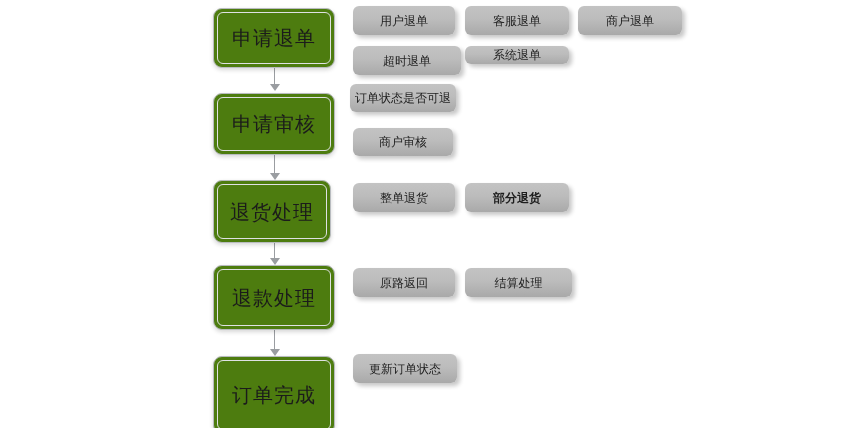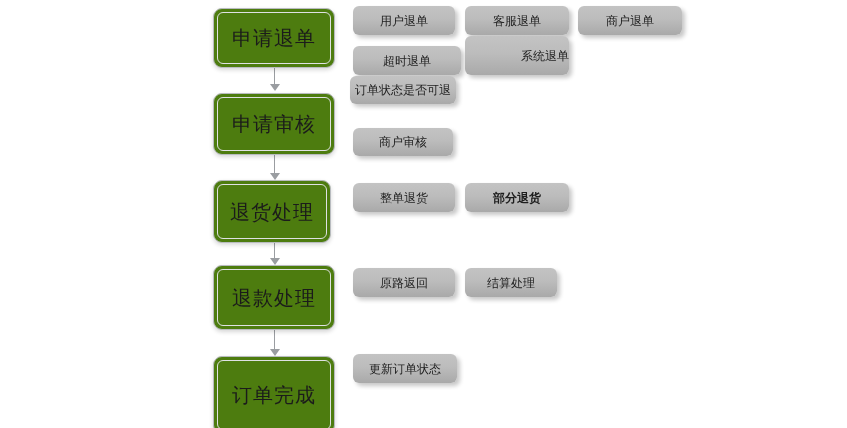--- a/index.html
+++ b/index.html
@@ -108,28 +108,28 @@
     </div>
     <div class="chip" style="left: 578px; top: 6px; width: 104px; height: 29px;">
       <span class="chip-label">商户退单</span>
     </div>
     <div class="chip" style="left: 465px; top: 6px; width: 104px; height: 29px;">
       <span class="chip-label">客服退单</span>
     </div>
     <div class="chip" style="left: 353px; top: 46px; width: 108px; height: 29px;">
       <span class="chip-label">超时退单</span>
     </div>
-    <div class="chip" style="left: 465px; top: 36px; width: 104px; height: 39px; justify-content: flex-end;">
+    <div class="chip" style="left: 465px; top: 46px; width: 104px; height: 18px;">
       <span class="chip-label">系统退单</span>
     </div>
     <div class="stage-box" style="left: 213px; top: 93px; width: 122px; height: 62px;">
       <div class="inner-rule"></div>
       <div class="stage-label">申请审核</div>
     </div>
-    <div class="chip" style="left: 350px; top: 76px; width: 106px; height: 28px;">
+    <div class="chip" style="left: 350px; top: 84px; width: 106px; height: 28px;">
       <span class="chip-label">订单状态是否可退</span>
     </div>
     <div class="chip" style="left: 353px; top: 128px; width: 100px; height: 28px;">
       <span class="chip-label">商户审核</span>
     </div>
     <div class="stage-box" style="left: 213px; top: 180px; width: 118px; height: 63px;">
       <div class="inner-rule"></div>
       <div class="stage-label">退货处理</div>
     </div>
     <div class="chip" style="left: 353px; top: 183px; width: 102px; height: 29px;">
@@ -138,21 +138,21 @@
     <div class="chip" style="left: 465px; top: 183px; width: 104px; height: 29px; font-weight: bold;">
       <span class="chip-label">部分退货</span>
     </div>
     <div class="stage-box" style="left: 213px; top: 265px; width: 122px; height: 65px;">
       <div class="inner-rule"></div>
       <div class="stage-label">退款处理</div>
     </div>
     <div class="chip" style="left: 353px; top: 268px; width: 102px; height: 29px;">
       <span class="chip-label">原路返回</span>
     </div>
-    <div class="chip" style="left: 465px; top: 268px; width: 92px; height: 29px;">
+    <div class="chip" style="left: 465px; top: 268px; width: 107px; height: 29px;">
       <span class="chip-label">结算处理</span>
     </div>
     <div class="stage-box" style="left: 213px; top: 356px; width: 122px; height: 78px;">
       <div class="inner-rule"></div>
       <div class="stage-label">订单完成</div>
     </div>
     <div class="chip" style="left: 353px; top: 354px; width: 104px; height: 29px;">
       <span class="chip-label">更新订单状态</span>
     </div>
   </div>

